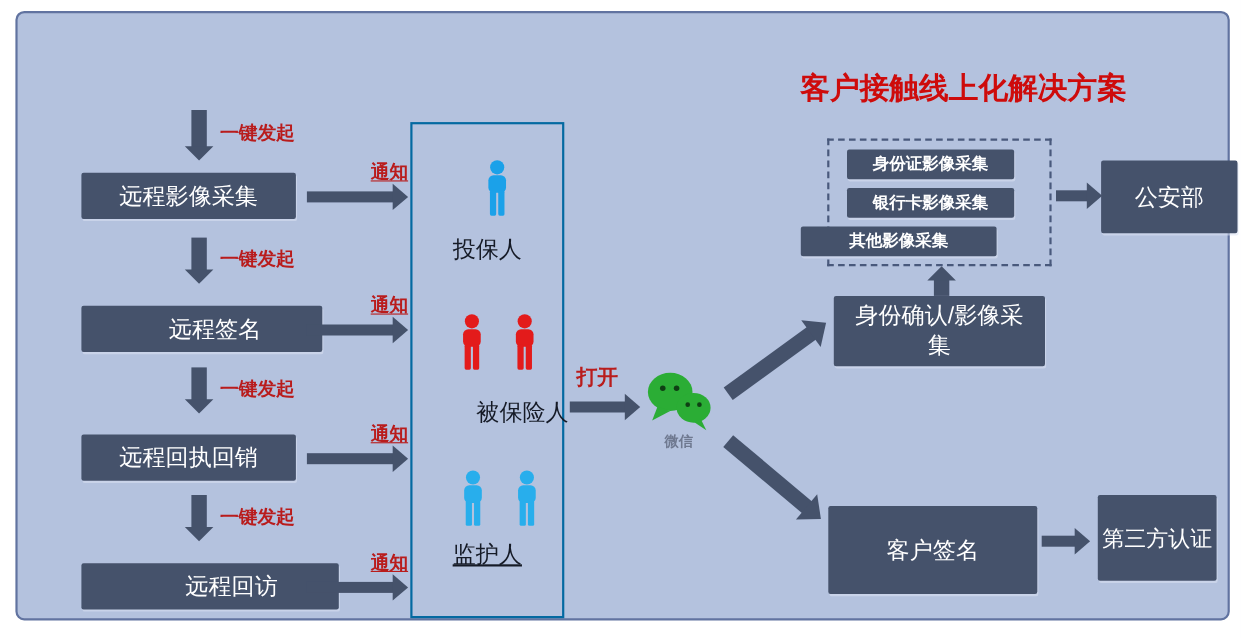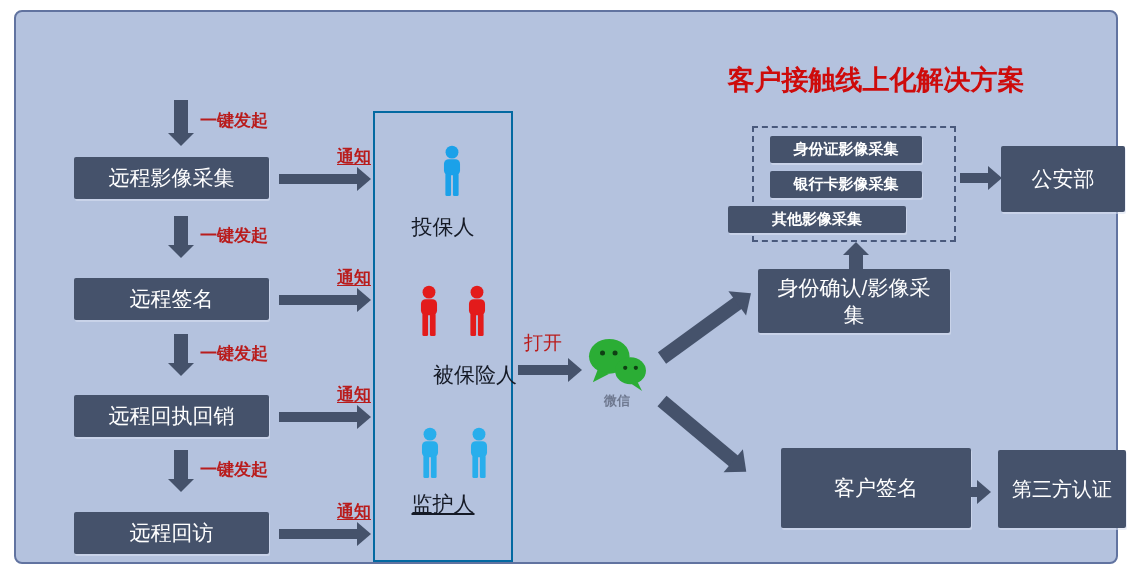--- a/index.html
+++ b/index.html
@@ -11,21 +11,21 @@
   .box { position:absolute; background:#45526b; color:#ffffff; display:flex;
          align-items:center; justify-content:center; text-align:center;
          border-radius:2px; box-shadow:1px 2px 0 rgba(218,226,242,0.55); }
 
   .hdr { position:absolute; font-size:21px; font-weight:bold; color:#10141f;
          text-align:center; white-space:nowrap; }
 
   .lbl { position:absolute; color:#b91c1c; font-size:17px; font-weight:600; white-space:nowrap; }
   .lbl.center { text-align:right; }
   .notify-lbl { text-decoration:underline; text-underline-offset:2px; }
-  .open-lbl { font-size:19px; font-weight:normal; }
+  .open-lbl { font-size:19px; font-weight:bold; }
 
   
   .ar-r { position:absolute; height:24px; }
   .ar-r .stem { position:absolute; left:0; right:13px; top:7px; height:10px; background:#45526b; }
   .ar-r .head { position:absolute; right:0; top:0; width:0; height:0;
                 border-left:14px solid #45526b; border-top:12px solid transparent;
                 border-bottom:12px solid transparent; }
   .ar-r.big { height:30px; }
   .ar-r.big .stem { top:8px; height:14px; right:16px; }
   .ar-r.big .head { border-left:17px solid #45526b; border-top:15px solid transparent;
@@ -75,21 +75,21 @@
         <i class="stem"></i>
         <i class="head"></i>
       </div>
 
     <div class="ar-d" style="left:152px; top:204px; height:42px;">
         <i class="stem"></i>
         <i class="head"></i>
       </div>
     <div class="lbl" style="left:184px; top:212px;">一键发起</div>
 
-    <div class="box" style="left:58px; top:266px; width:195px; height:42px; font-size:21px;">远程签名</div>
+    <div class="box" style="left:58px; top:266px; width:195px; height:42px; font-size:21px;padding-left:24px;">远程签名</div>
     <div class="lbl center notify-lbl" style="left:263px; top:254px; width:92px;">通知</div>
     <div class="ar-r" style="left:263px; top:276px; width:92px;">
         <i class="stem"></i>
         <i class="head"></i>
       </div>
 
     <div class="ar-d" style="left:152px; top:322px; height:42px;">
         <i class="stem"></i>
         <i class="head"></i>
       </div>
@@ -101,21 +101,21 @@
         <i class="stem"></i>
         <i class="head"></i>
       </div>
 
     <div class="ar-d" style="left:152px; top:438px; height:42px;">
         <i class="stem"></i>
         <i class="head"></i>
       </div>
     <div class="lbl" style="left:184px; top:446px;">一键发起</div>
 
-    <div class="box" style="left:58px; top:500px; width:195px; height:42px; font-size:21px;">远程回访</div>
+    <div class="box" style="left:58px; top:500px; width:195px; height:42px; font-size:21px;padding-left:39px;">远程回访</div>
     <div class="lbl center notify-lbl" style="left:263px; top:488px; width:92px;">通知</div>
     <div class="ar-r" style="left:263px; top:510px; width:92px;">
         <i class="stem"></i>
         <i class="head"></i>
       </div>
 
     <div class="roles-panel" style="left:357px; top:99px; width:136px; height:447px;">
 
       <svg class="person" viewBox="0 0 36 56" style="left:60px; top:32px; width:34px; height:53px;" fill="#1ba1e9">
         <circle cx="18" cy="7.5" r="6.8"></circle>
@@ -193,21 +193,21 @@
         <i class="head"></i>
       </div>
     <div class="box" style="left:985px; top:134px; width:124px; height:66px; font-size:21px;">公安部</div>
 
     <div class="ar-u" style="left:827px; top:230px; height:27px;">
         <i class="stem"></i>
         <i class="head"></i>
       </div>
     <div class="box" style="left:742px; top:257px; width:192px; height:64px; font-size:21px; line-height:1.3; padding:0 10px; box-sizing:border-box;">身份确认/影像采集</div>
 
-    <div class="box" style="left:737px; top:436px; width:190px; height:80px; font-size:21px;margin-left:28px;">客户签名</div>
+    <div class="box" style="left:737px; top:448px; width:190px; height:80px; font-size:21px;">客户签名</div>
     <div class="ar-r" style="left:931px; top:468px; width:44px;">
         <i class="stem"></i>
         <i class="head"></i>
       </div>
-    <div class="box" style="left:982px; top:438px; width:128px; height:78px; font-size:20px;">第三方认证</div>
+    <div class="box" style="left:982px; top:438px; width:108px; height:78px; font-size:20px;">第三方认证</div>
 
   </div>
 </div>
 
 </body></html>

